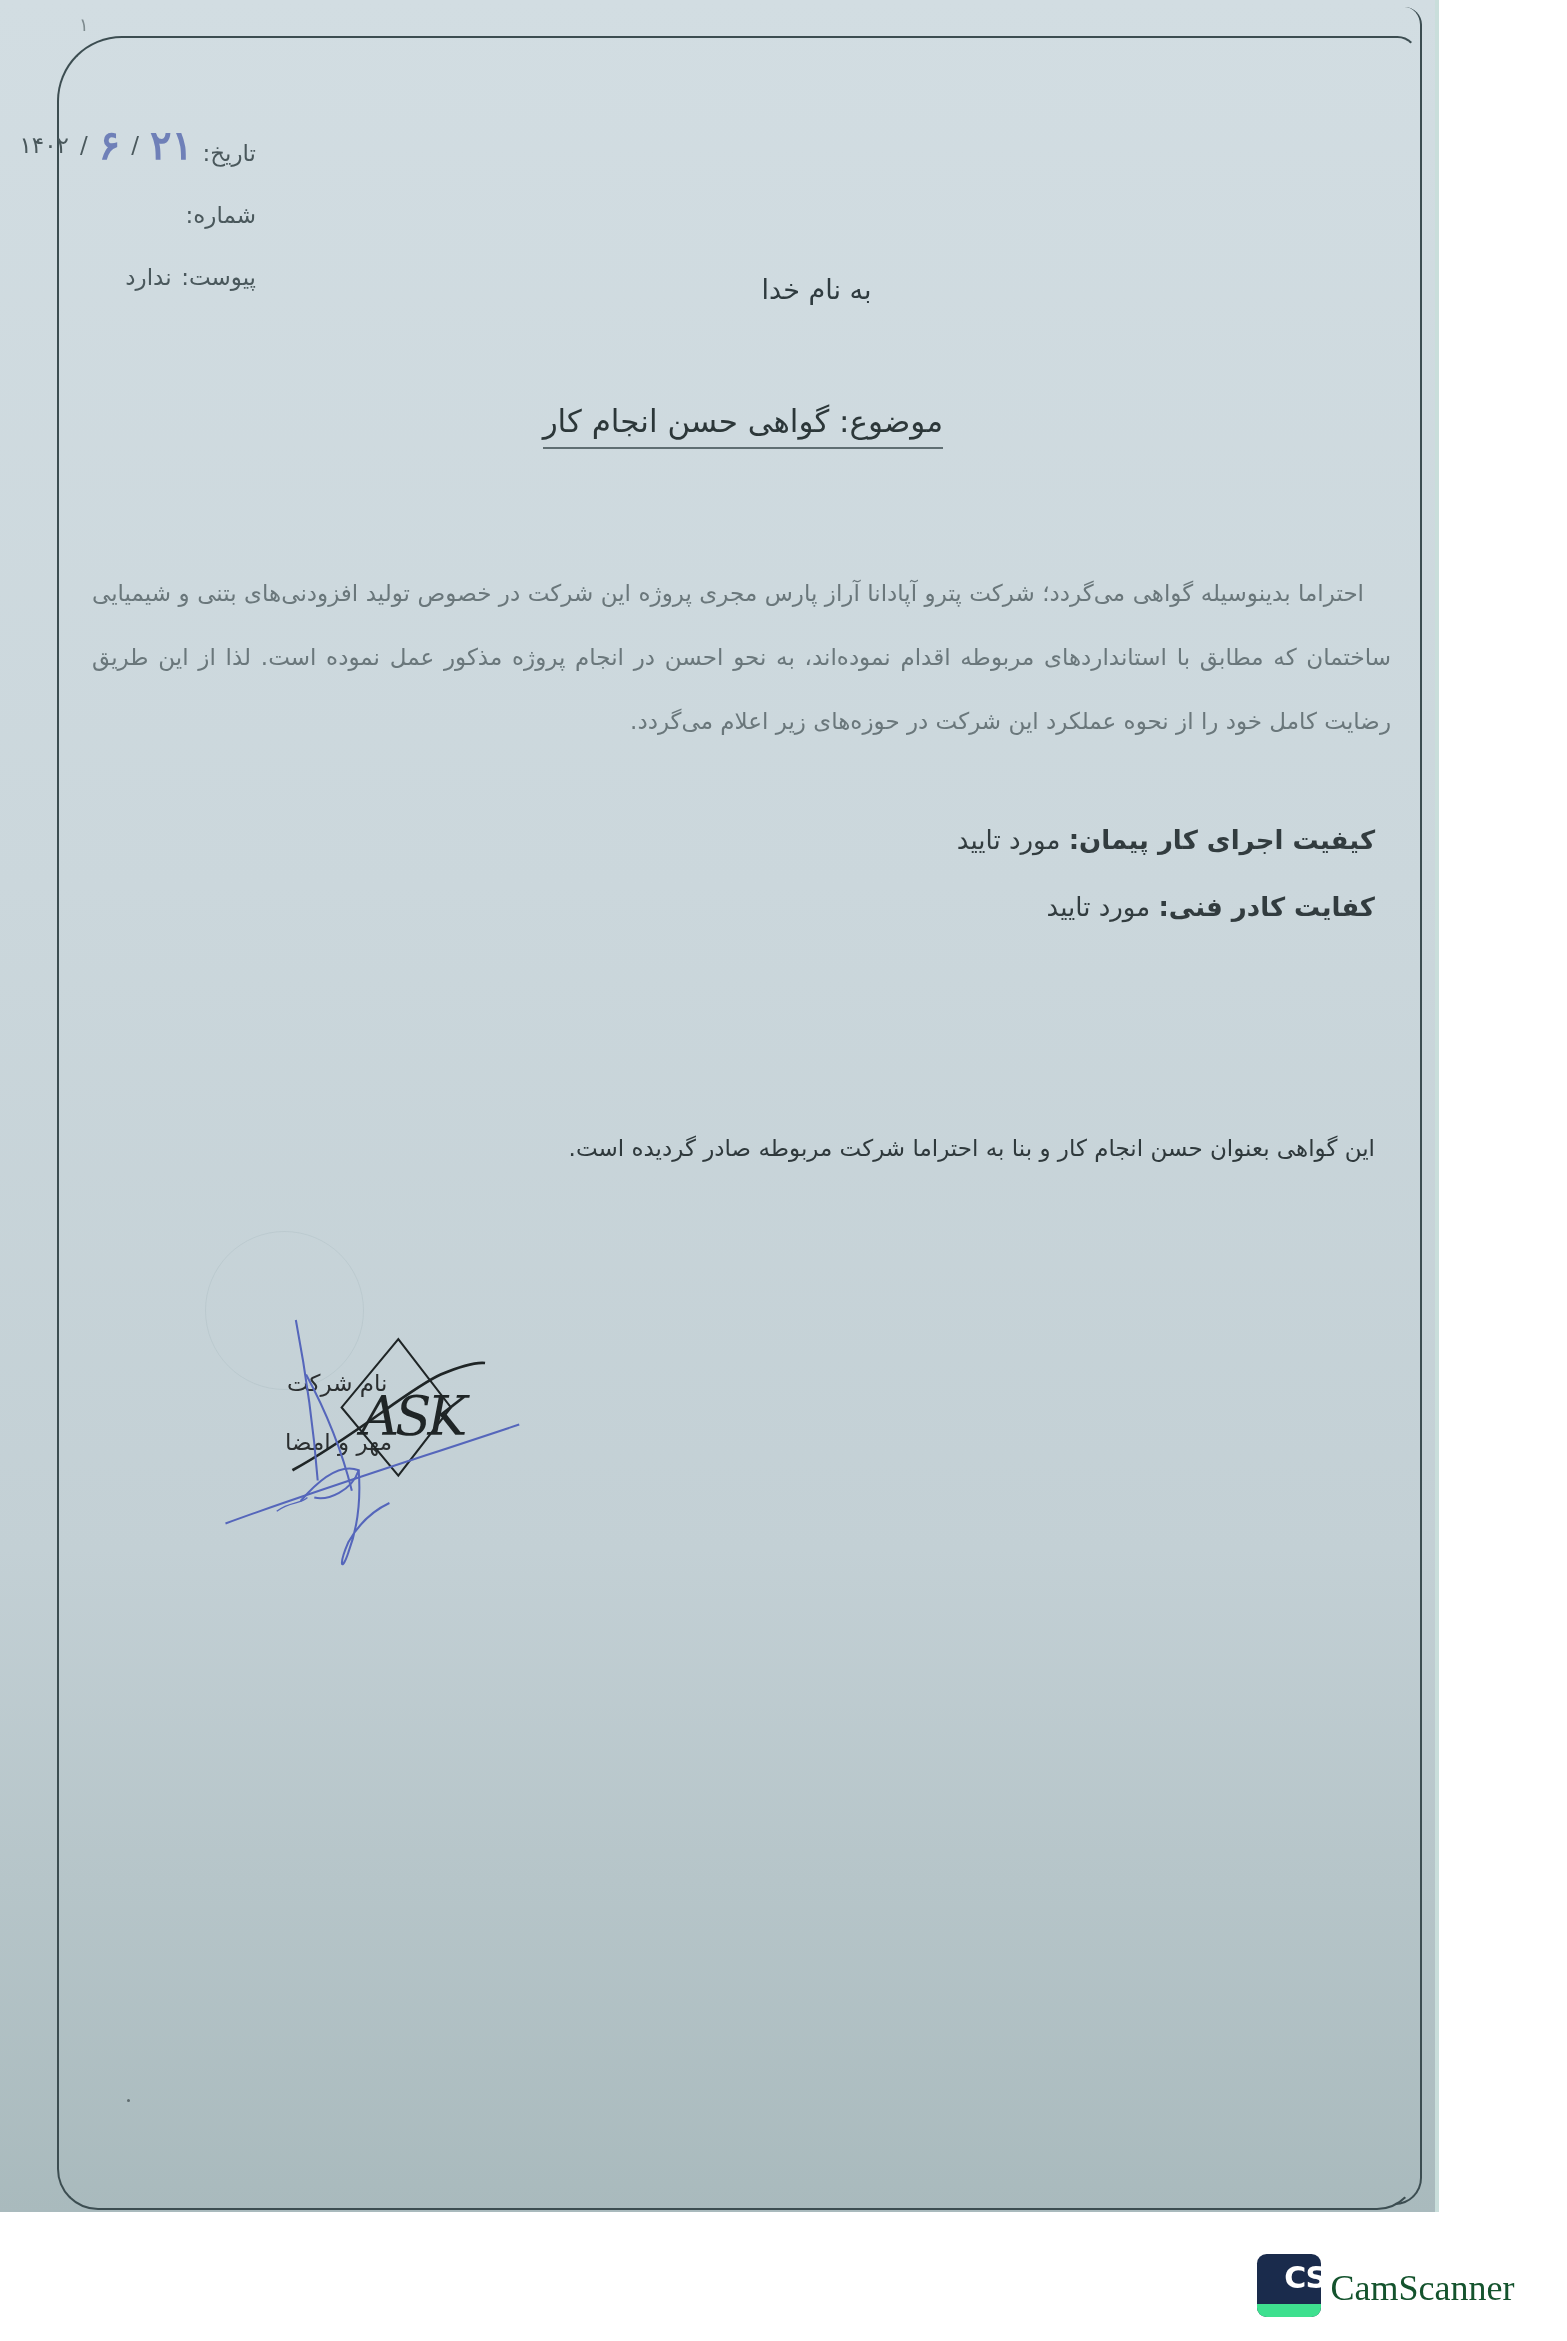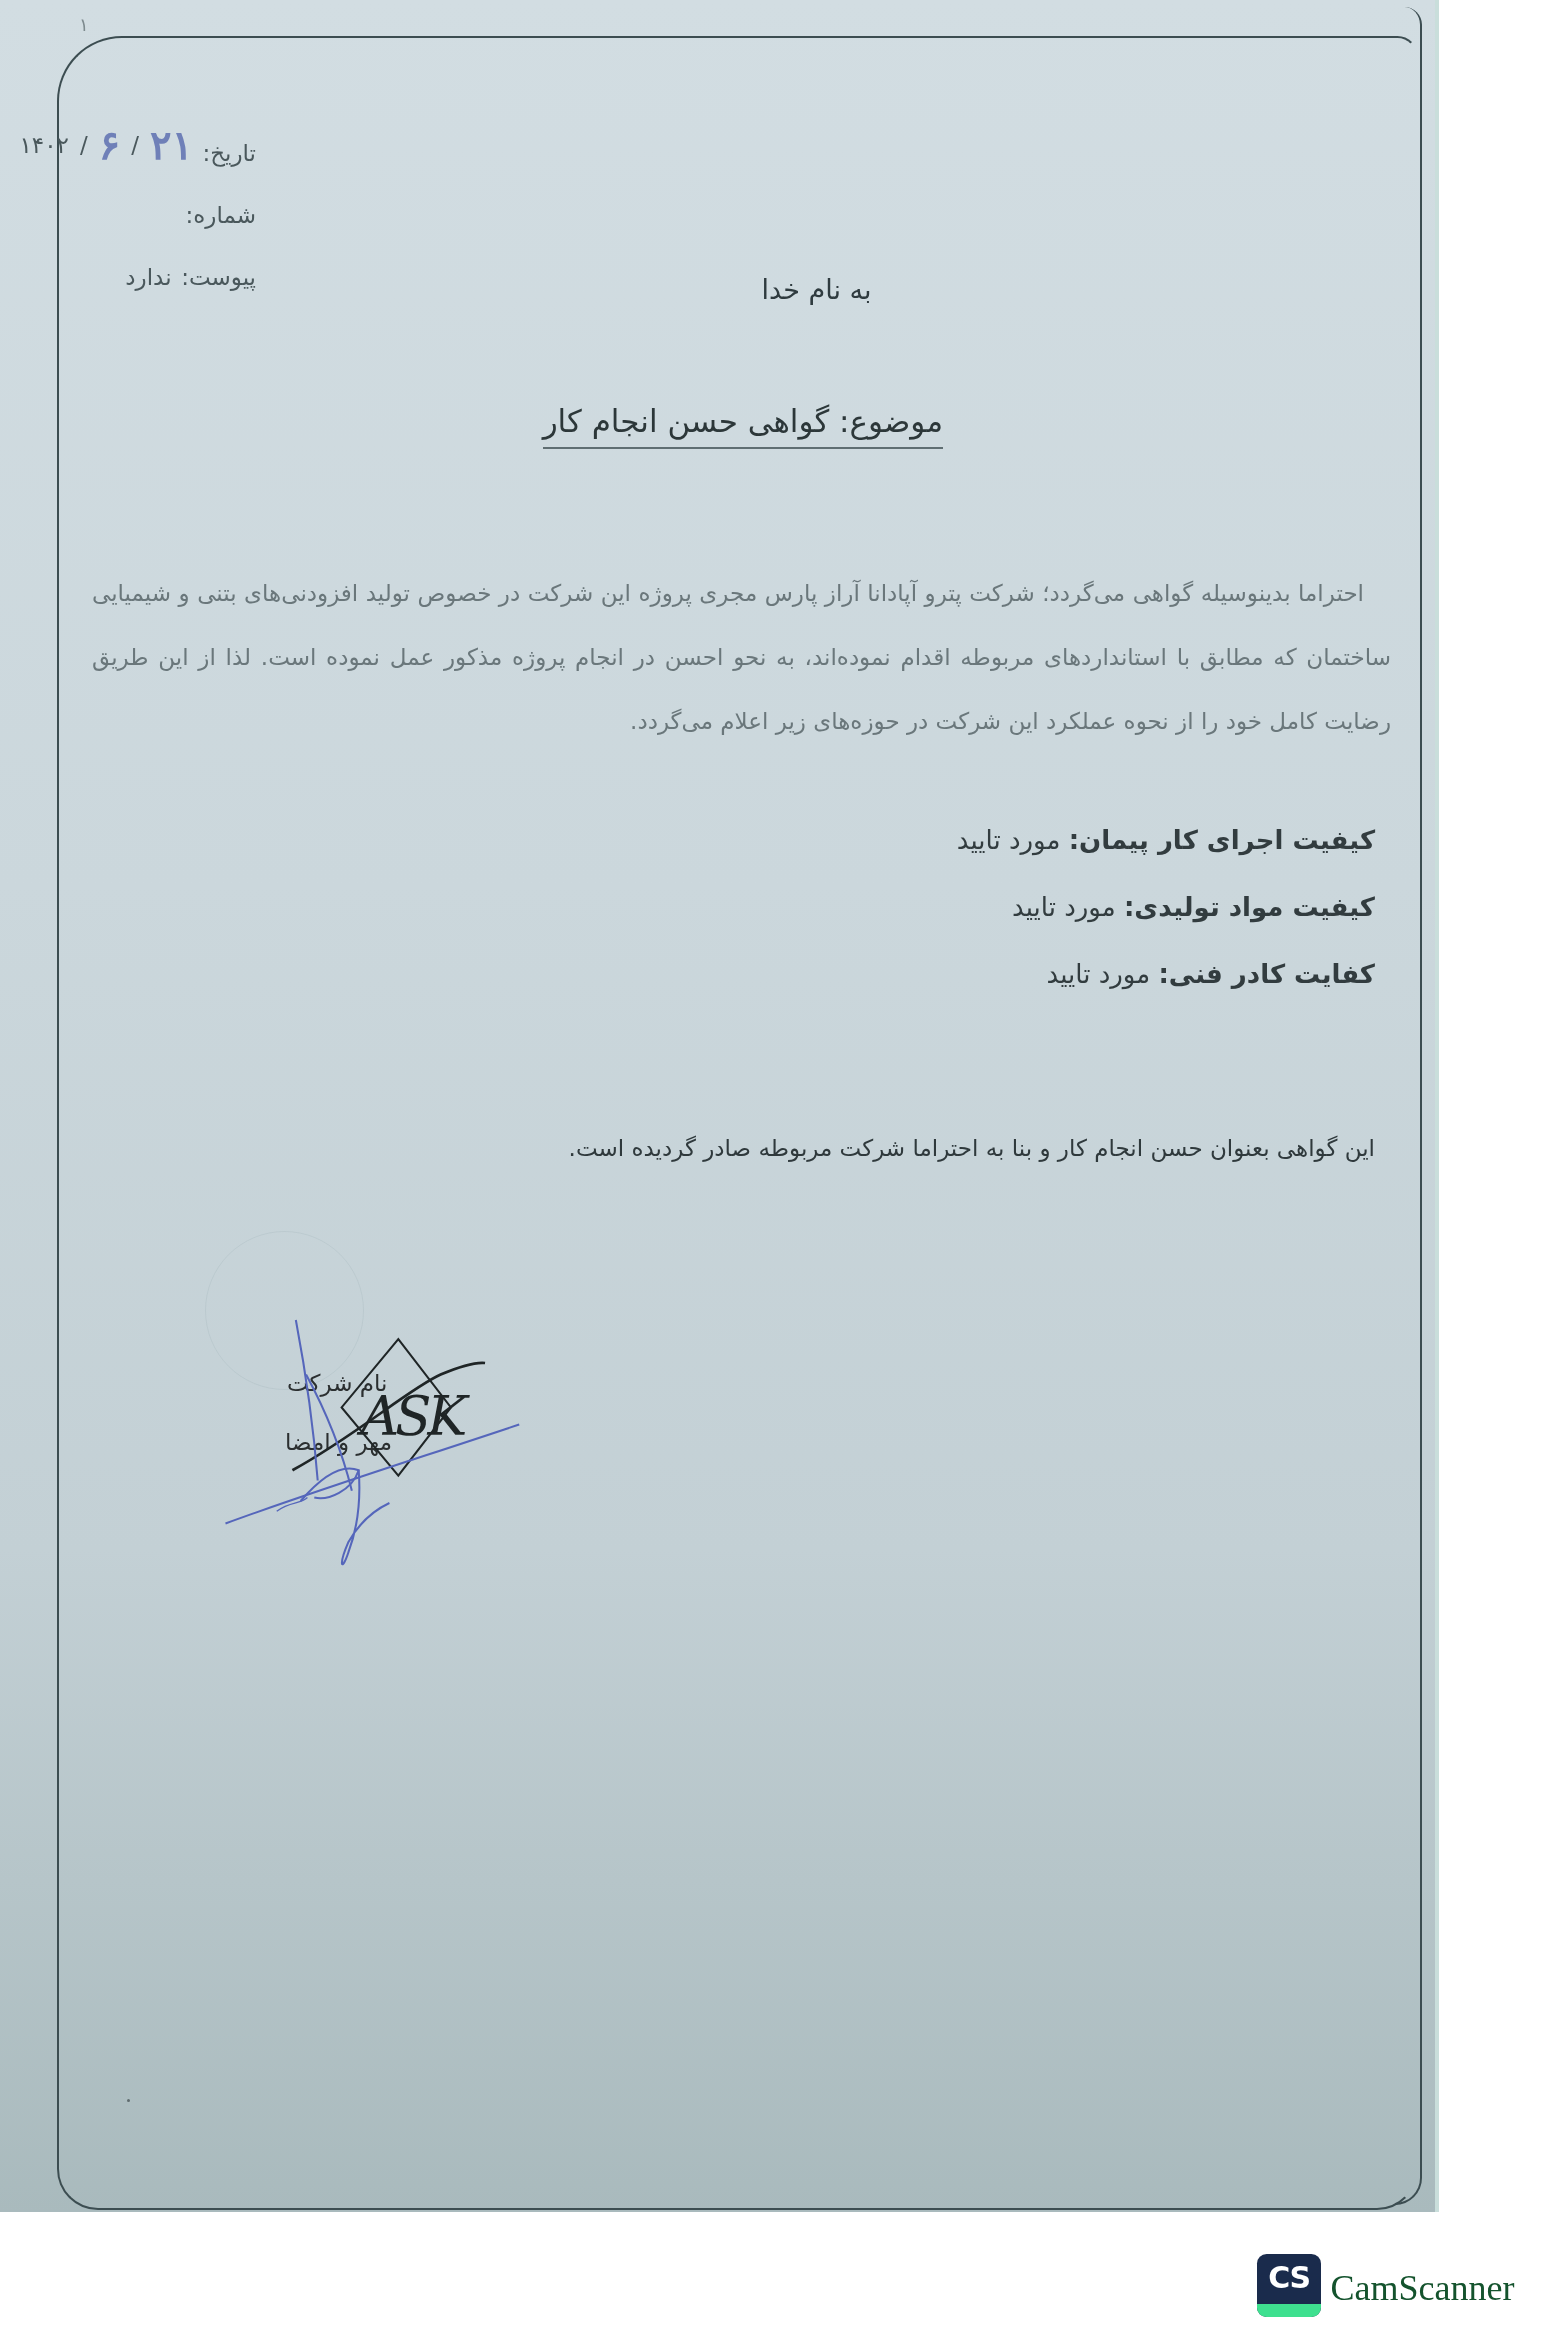--- a/index.html
+++ b/index.html
@@ -216,21 +216,21 @@
     .cs-logo .cs-green {
       position: absolute;
       left: 0;
       bottom: 0;
       width: 100%;
       height: 13px;
       background: #3ee08f;
     }
     .cs-logo .cs-text {
       position: absolute;
-      left: 0;
+      left: 16px;
       top: 5.5px;
       width: 100%;
       text-align: center;
       color: #ffffff;
       font-family: "DejaVu Sans", sans-serif;
       font-weight: bold;
       font-size: 30px;
       letter-spacing: -1.4px;
     }
     .cs-name {
@@ -276,24 +276,20 @@
   <div class="body-para rtl">
     <span class="indent"></span><span>احتراما بدینوسیله گواهی می‌گردد؛ شرکت پترو آپادانا آراز پارس مجری پروژه این شرکت در خصوص تولید افزودنی‌های بتنی و شیمیایی ساختمان که مطابق با استانداردهای مربوطه اقدام نموده‌اند، به نحو احسن در انجام پروژه مذکور عمل نموده است. لذا از این طریق رضایت کامل خود را از نحوه عملکرد این شرکت در حوزه‌های زیر اعلام می‌گردد.</span>
   </div>
 
   <div class="criteria rtl">
     <div class="criteria-row">
       <span class="criteria-label">کیفیت اجرای کار پیمان:</span>
       <span>مورد تایید</span>
     </div>
     <div class="criteria-row">
-      <span class="criteria-label">کیفیت مواد تولیدی:</span>
-      <span>مورد تایید</span>
-    </div>
-    <div class="criteria-row">
       <span class="criteria-label">کفایت کادر فنی:</span>
       <span>مورد تایید</span>
     </div>
   </div>
 
   <div class="closing rtl">این گواهی بعنوان حسن انجام کار و بنا به احتراما شرکت مربوطه صادر گردیده است.</div>
 
   <div class="stamp-ghost"></div>
   <div class="stamp-area">
     <span class="stamp-label" style="left:82px; top:129px;margin-top:10px;">نام شرکت</span>

